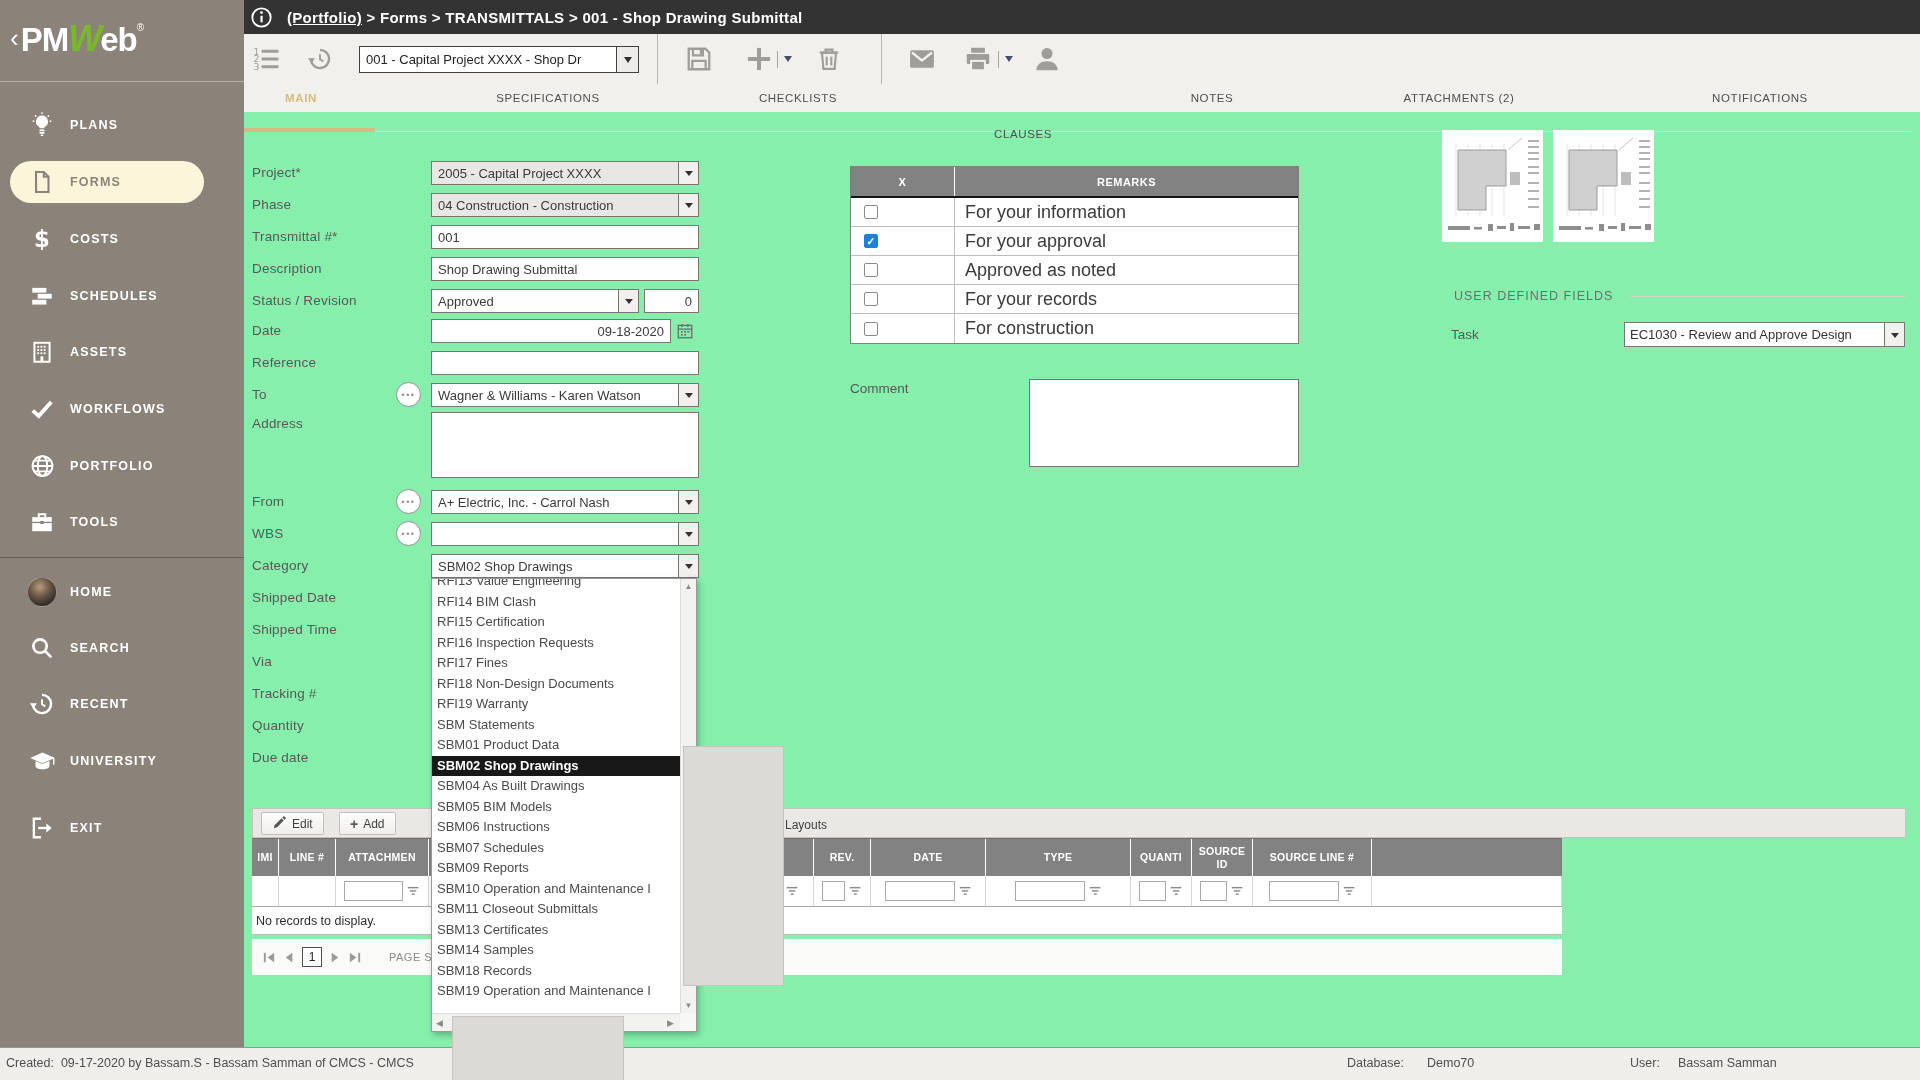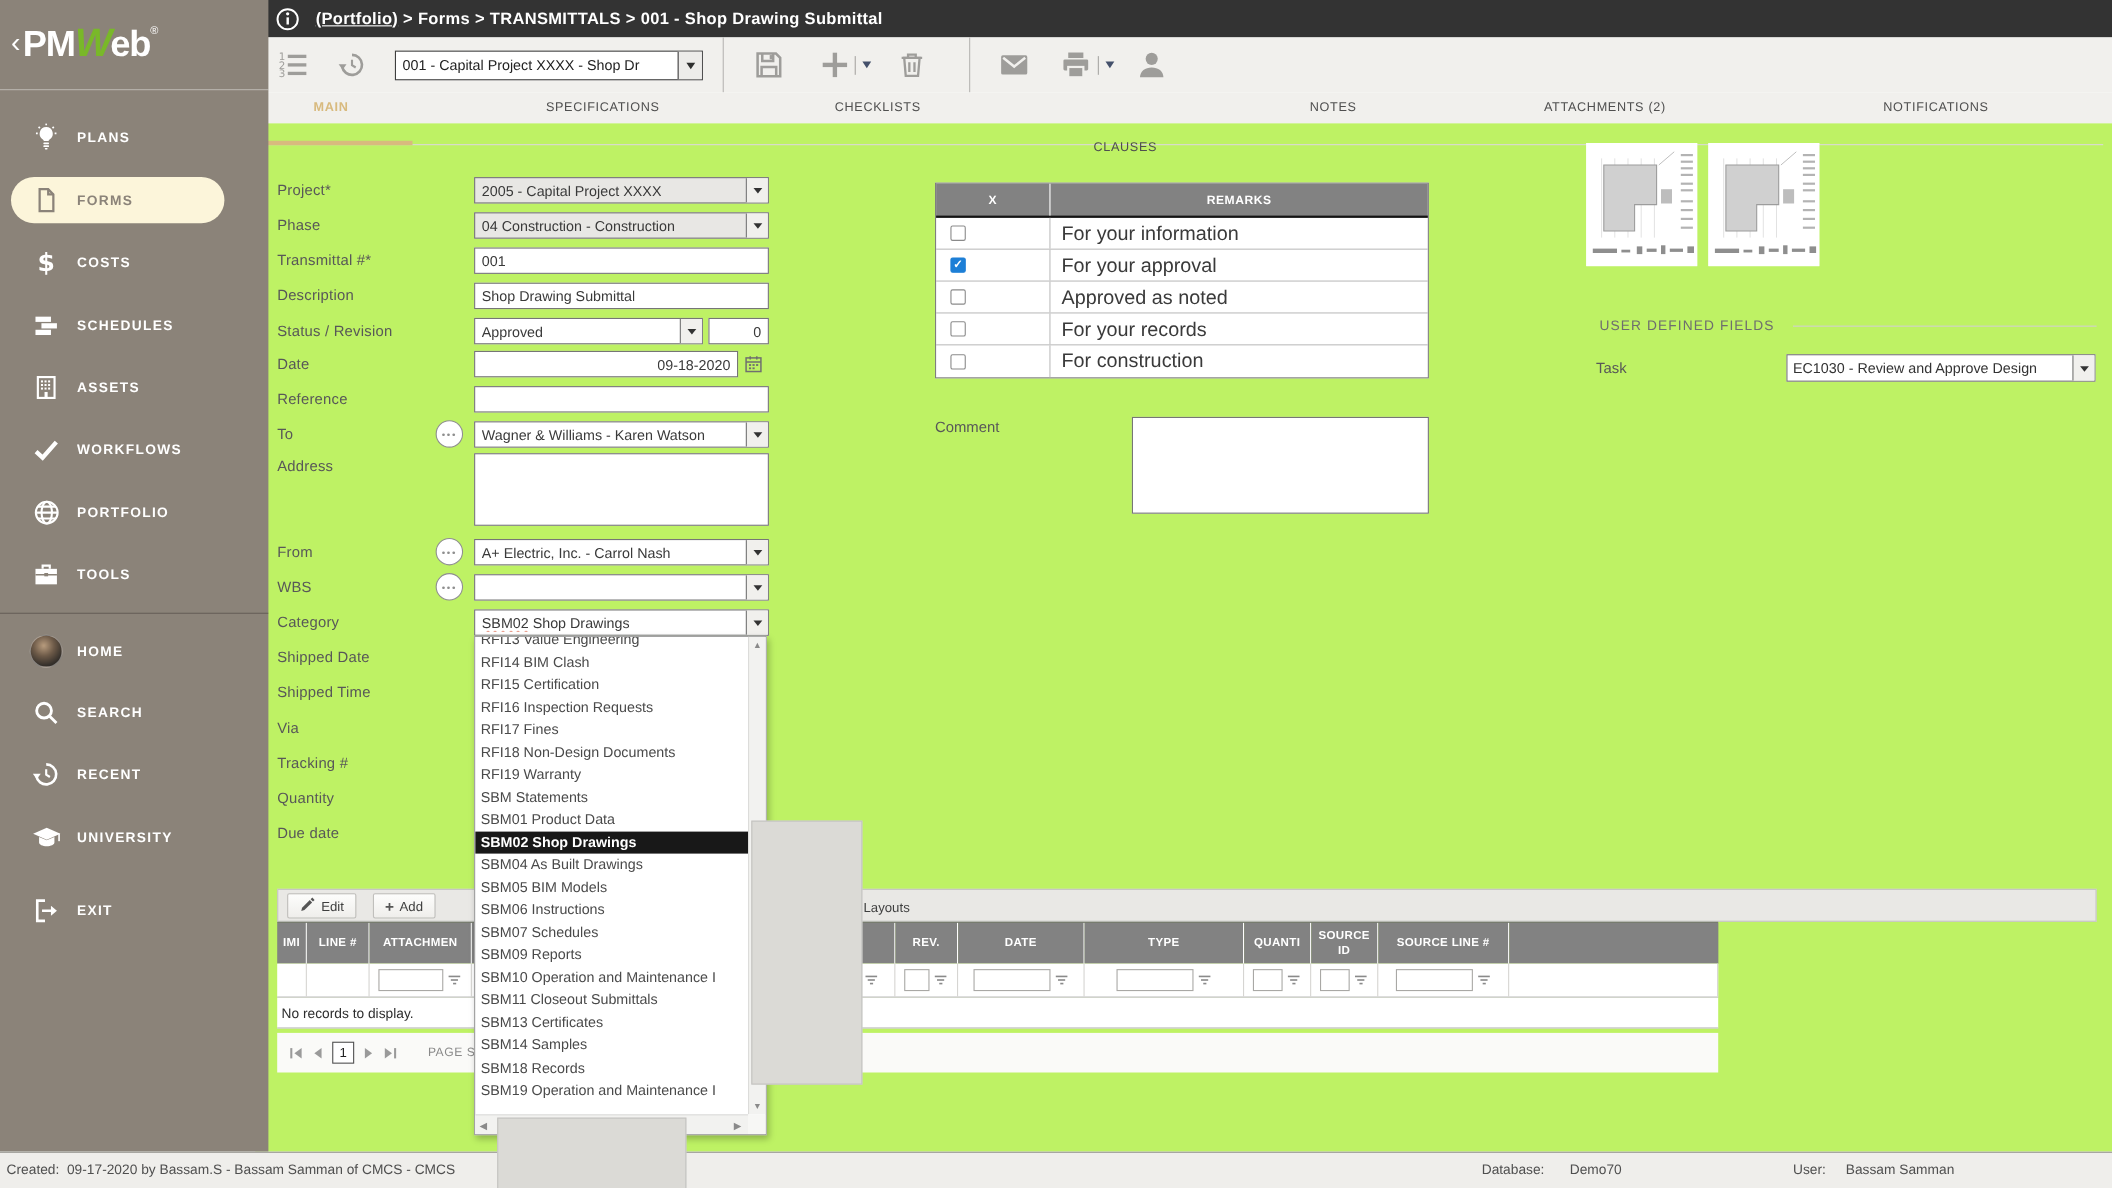--- a/index.html
+++ b/index.html
@@ -40,21 +40,21 @@
   .rec-dd .txt { position:absolute; left:6px; right:24px; top:0; bottom:0; line-height:25px; font-size:13px; color:#222; white-space:nowrap; overflow:hidden; }
   .rec-dd .btn { position:absolute; right:0; top:0; bottom:0; width:22px; border-left:1px solid #3f3f3f; background:#edecea; display:flex; align-items:center; justify-content:center; }
   .rec-dd .btn::after { content:""; border:4.5px solid transparent; border-top:6px solid #2f2f2f; margin-top:5px; }
 
   
   .tabbar { position:absolute; left:232px; top:84px; right:0; height:28px; background:#f1f0ed; z-index:10; }
   .tab { position:absolute; top:50%; transform:translate(-50%,-50%); font-size:11.5px; letter-spacing:.6px; color:#4f4f4f; cursor:pointer; white-space:nowrap; }
   .tab.active { color:#d8ba7e; font-weight:bold; }
 
   
-  .content { position:absolute; left:232px; top:112px; right:0; bottom:33px; background:#bef264;padding-left:36px; }
+  .content { position:absolute; left:232px; top:112px; right:0; bottom:33px; background:#86efac;padding-left:36px; }
   .panel-line { position:absolute; left:0; right:8px; top:19px; border-top:1px solid #dad9d6; }
   .tab-underline { position:absolute; left:5px; top:16px; width:138px; height:4px; background:#d8ba7e; z-index:2; }
 
   .frow { position:absolute; left:20px; width:460px; height:24px; }
   .flabel { position:absolute; left:0; top:0; height:24px; line-height:24px; font-size:13.5px; color:#585858; letter-spacing:.2px; white-space:nowrap; }
   .fld { position:absolute; top:0; height:24px; border:1px solid #767676; background:#fff; font-size:13px; color:#3a3a3a; display:flex; align-items:center; padding:0 6px; }
   .fld .txt { white-space:nowrap; overflow:hidden; }
   .fld.gray { background:#e8e7e4; }
   .fld.select { padding-right:24px; }
   .dd-btn { position:absolute; right:0; top:0; bottom:0; width:20px; border-left:1px solid #767676; background:#f1f0ed; display:flex; align-items:center; justify-content:center; cursor:pointer; }

